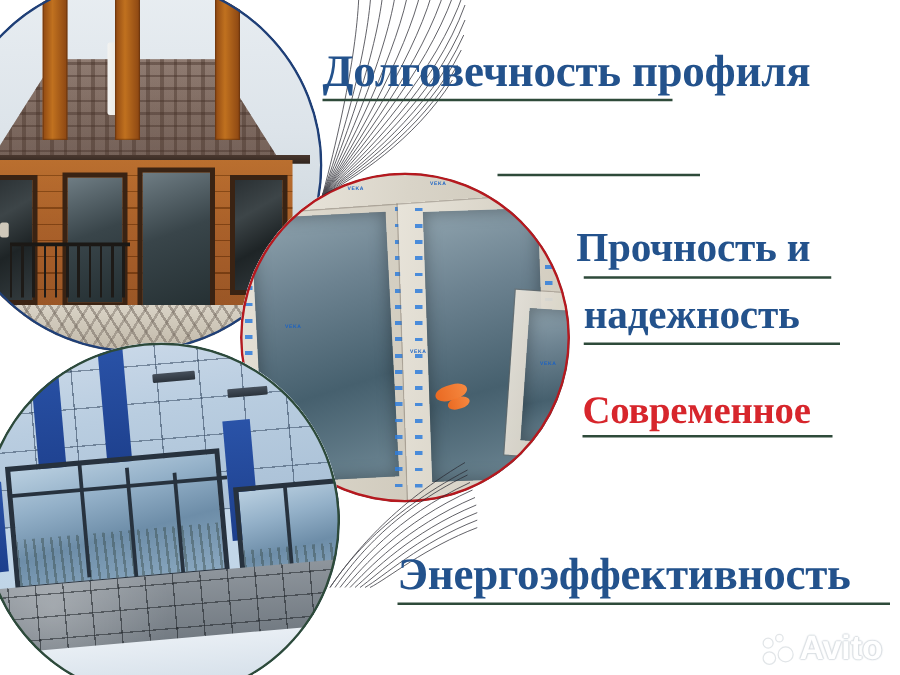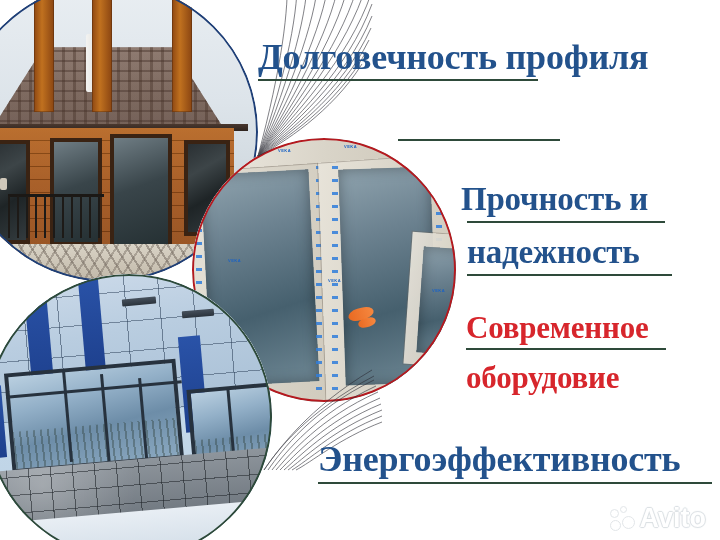--- a/index.html
+++ b/index.html
@@ -97,21 +97,21 @@
   #fan-bottom{left:262px;top:366px;z-index:6;}
 
   
   .headline{position:absolute;white-space:nowrap;font-weight:700;
     font-family:"Liberation Serif", serif;letter-spacing:-.2px;z-index:8;}
   .headline.blue{color:#23528c;}
   .headline.red{color:#d7262c;}
   .rule{position:absolute;height:2px;background:#2e4a3a;z-index:8;}
 
   
-  #avito{position:absolute;right:14px;bottom:8px;z-index:9;display:flex;align-items:center;gap:5px;opacity:.92;}
+  #avito{position:absolute;right:14px;bottom:8px;z-index:9;display:flex;align-items:flex-end;gap:5px;opacity:.92;}
   #avito .dots{position:relative;width:25px;height:25px;}
   #avito .dots i{position:absolute;border-radius:50%;display:block;
     background:#fff;border:1.5px solid #dfe3e6;box-sizing:border-box;}
   #avito .d1{left:0;top:3px;width:9px;height:9px;}
   #avito .d2{left:10px;top:0;width:7px;height:7px;}
   #avito .d3{left:0;top:14px;width:11px;height:11px;}
   #avito .d4{left:12px;top:10px;width:13px;height:13px;}
   #avito .wm-text{font-family:"Liberation Sans",sans-serif;font-weight:700;font-size:27px;
     color:#ffffff;line-height:1;
     text-shadow:0 0 1px #d7dce0, 1px 0 1px #d7dce0, -1px 0 1px #d7dce0, 0 1px 1px #d7dce0, 0 -1px 1px #d7dce0;}
@@ -253,21 +253,20 @@
 
   <div class="headline blue" style="left:461px;top:181px;font-size:33px;">Прочность и</div>
   <div class="rule" style="left:467px;top:221px;width:198px;"></div>
 
   <div class="headline blue" style="left:467px;top:234px;font-size:33px;">надежность</div>
   <div class="rule" style="left:467px;top:274px;width:205px;"></div>
 
   <div class="headline red" style="left:466px;top:310px;font-size:31px;">Современное</div>
   <div class="rule" style="left:466px;top:348px;width:200px;"></div>
 
-  <div class="headline red" style="left:466px;top:360px;font-size:31px;">оборудовие</div>
 
   <div class="headline blue" style="left:318px;top:438px;font-size:36px;">Энергоэффективность</div>
   <div class="rule" style="left:318px;top:482px;width:394px;"></div>
 
   <div id="avito">
     <span class="dots">
       <i class="d1"></i>
         <i class="d2"></i>
         <i class="d3"></i>
         <i class="d4"></i>

